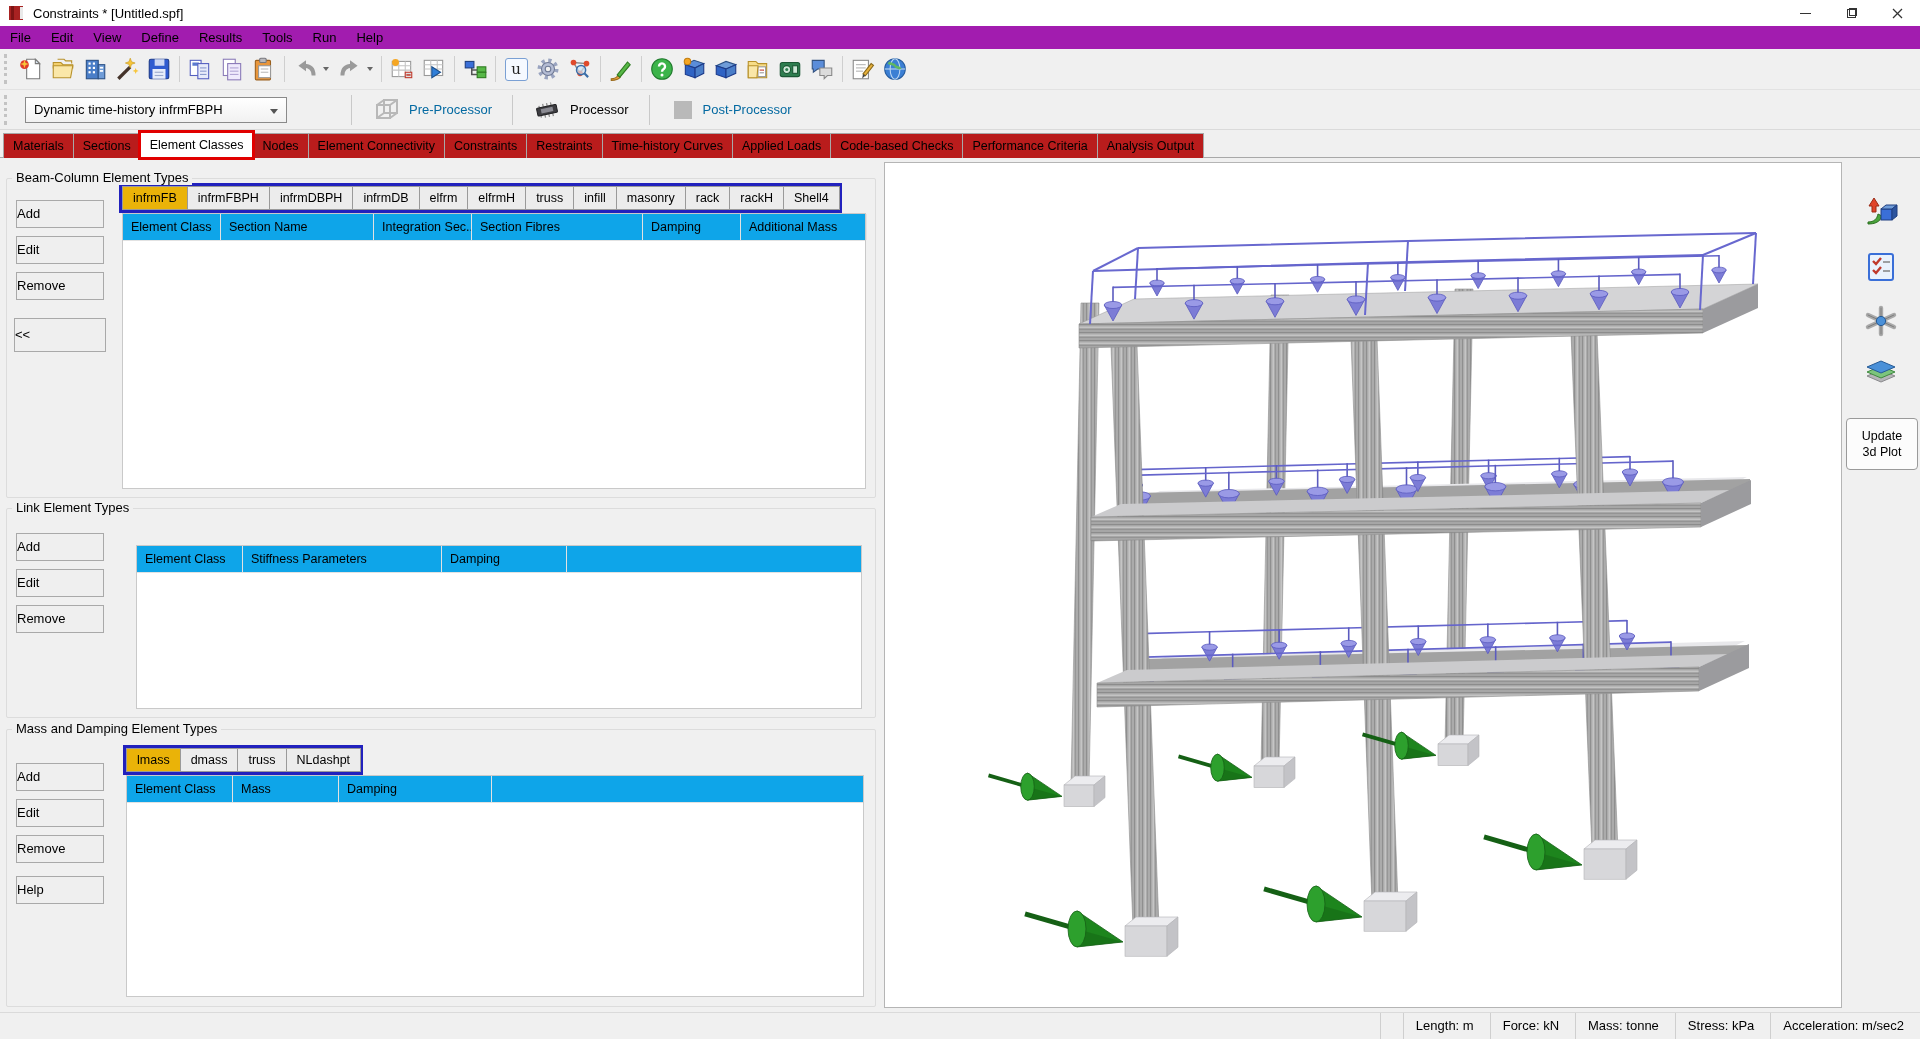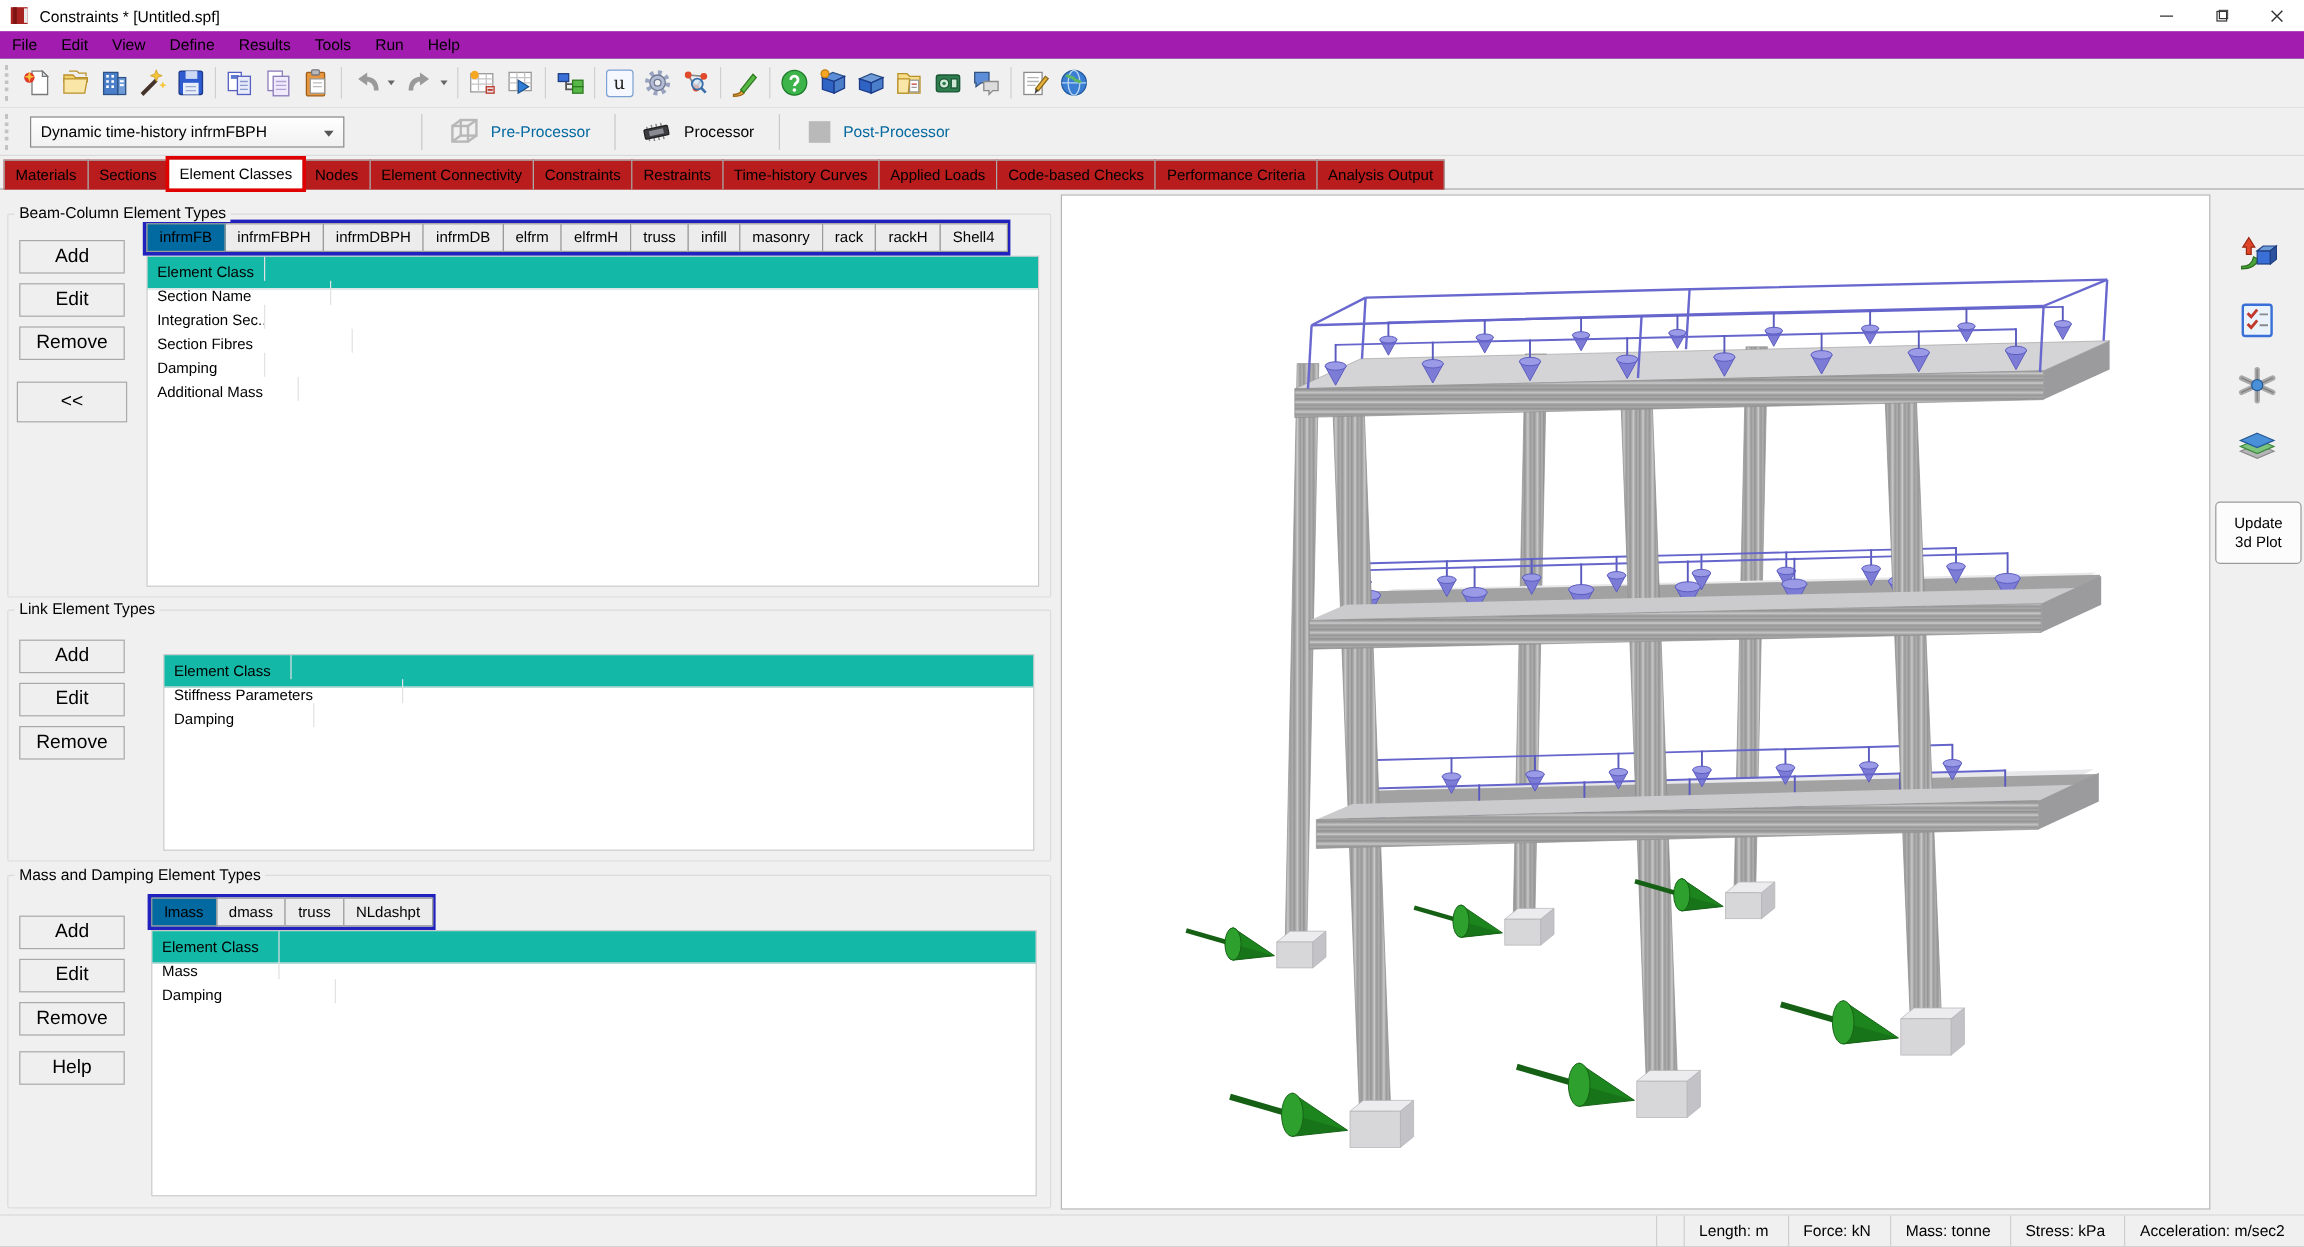--- a/index.html
+++ b/index.html
@@ -50,30 +50,30 @@
   .tabbar{position:absolute;top:129px;left:0;width:1920px;height:29px;display:flex;
           align-items:flex-end;border-bottom:1px solid #a8a8a8;padding-left:3px;box-sizing:border-box;}
   .tab{padding:5px 9px 5px;border:1px solid #a8a8a8;border-bottom:none;background:#b91c1c;
        font-size:12.5px;margin-right:-1px;margin-bottom:-1px;position:relative;white-space:nowrap;}
   .tab.active{background:#ffffff;z-index:3;padding-bottom:6px;outline:3px solid #e10000;outline-offset:-1px;}
 
   
   .gbox{position:absolute;border:1px solid #dcdcdc;border-radius:2px;}
   .glabel{position:absolute;font-size:13px;background:#f0f0f0;padding:0 4px;z-index:2;white-space:nowrap;}
   .gbtn{position:absolute;width:88px;height:28px;background:#efefef;border:1px solid #a9a9a9;
-        font-size:16px;text-align:center;line-height:26px;box-sizing:border-box;}
+        font-size:13px;text-align:left;line-height:26px;box-sizing:border-box;}
 
   .tabwrap{position:absolute;z-index:1;}
   .bluebox{display:inline-flex;border:3px solid #2121bd;background:#f0f0f0;}
   .subtab{padding:4px 10px;font-size:12.5px;border:1px solid #9a9a9a;margin-right:-1px;
           background:#ececec;white-space:nowrap;position:relative;}
-  .subtab.active{background:#0369a1;z-index:2;}
+  .subtab.active{background:#eab308;z-index:2;}
 
   .dtable{position:absolute;background:#ffffff;border:1px solid #c9c9c9;box-sizing:border-box;}
-  .thead{display:flex;height:26px;border-bottom:1px solid #e2e2e2;background:#14b8a6;flex-direction:column;}
+  .thead{display:flex;height:26px;border-bottom:1px solid #e2e2e2;background:#0ea5e9;}
   .hcell{border-right:1px solid #e2e2e2;padding:6px 0 0 8px;font-size:12.5px;box-sizing:border-box;
          overflow:hidden;white-space:nowrap;flex:0 0 auto;}
   #t1 .hcell:nth-child(1){width:98px}  #t1 .hcell:nth-child(2){width:153px}
   #t1 .hcell:nth-child(3){width:98px}  #t1 .hcell:nth-child(4){width:171px}
   #t1 .hcell:nth-child(5){width:98px}  #t1 .hcell:nth-child(6){width:126px}
   #t2 .hcell:nth-child(1){width:106px} #t2 .hcell:nth-child(2){width:199px}
   #t2 .hcell:nth-child(3){width:125px}
   #t3 .hcell:nth-child(1){width:106px} #t3 .hcell:nth-child(2){width:106px}
   #t3 .hcell:nth-child(3){width:153px}
   .tbody{flex:1;}

